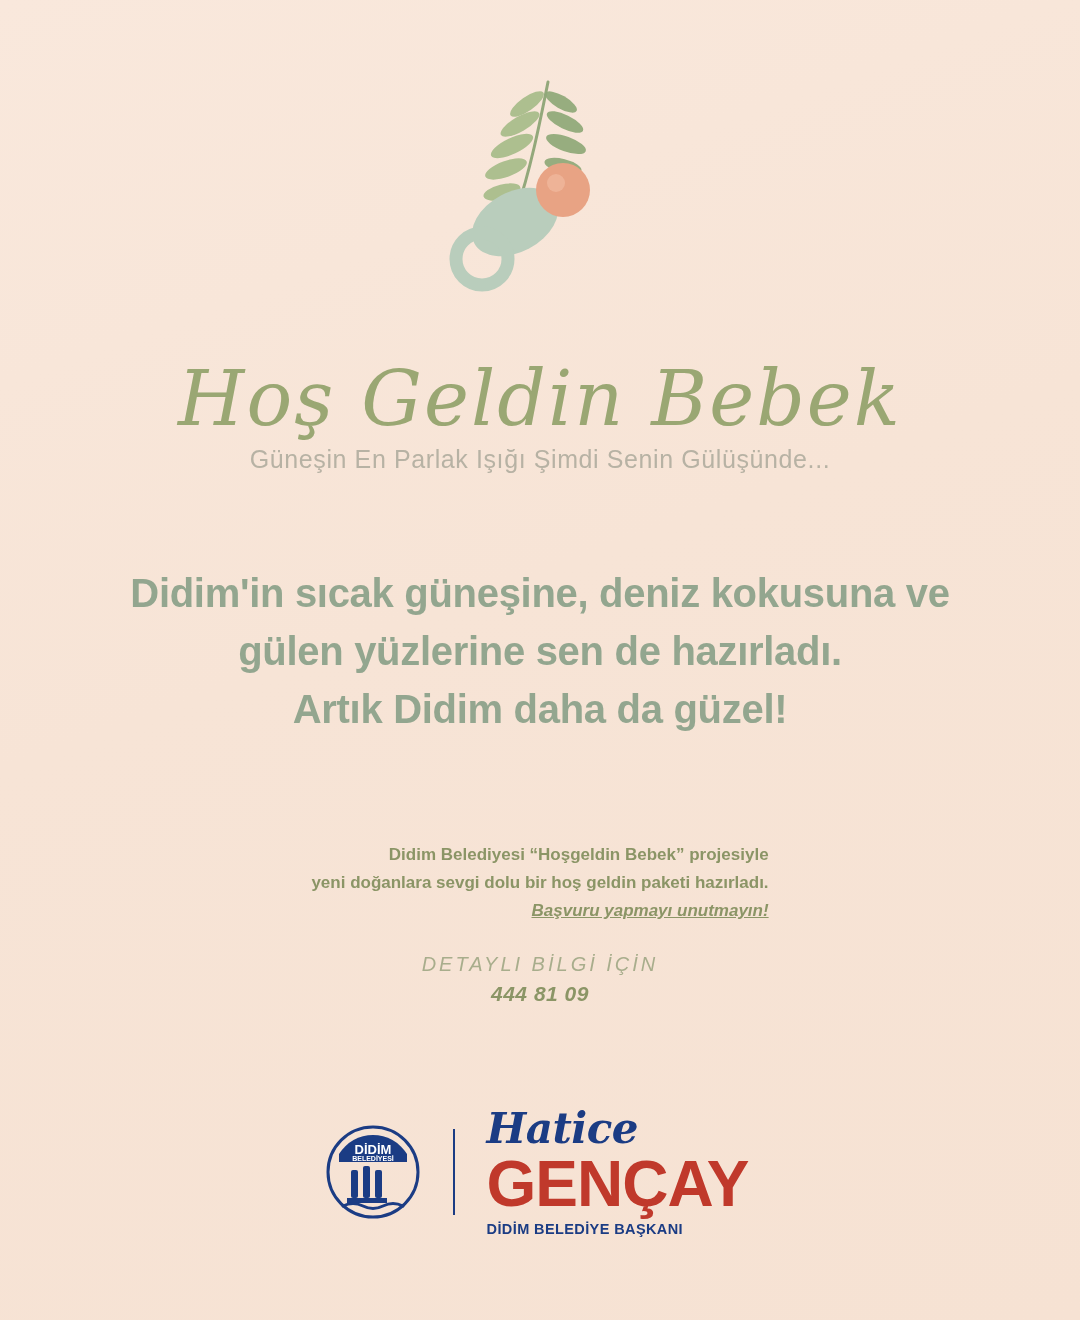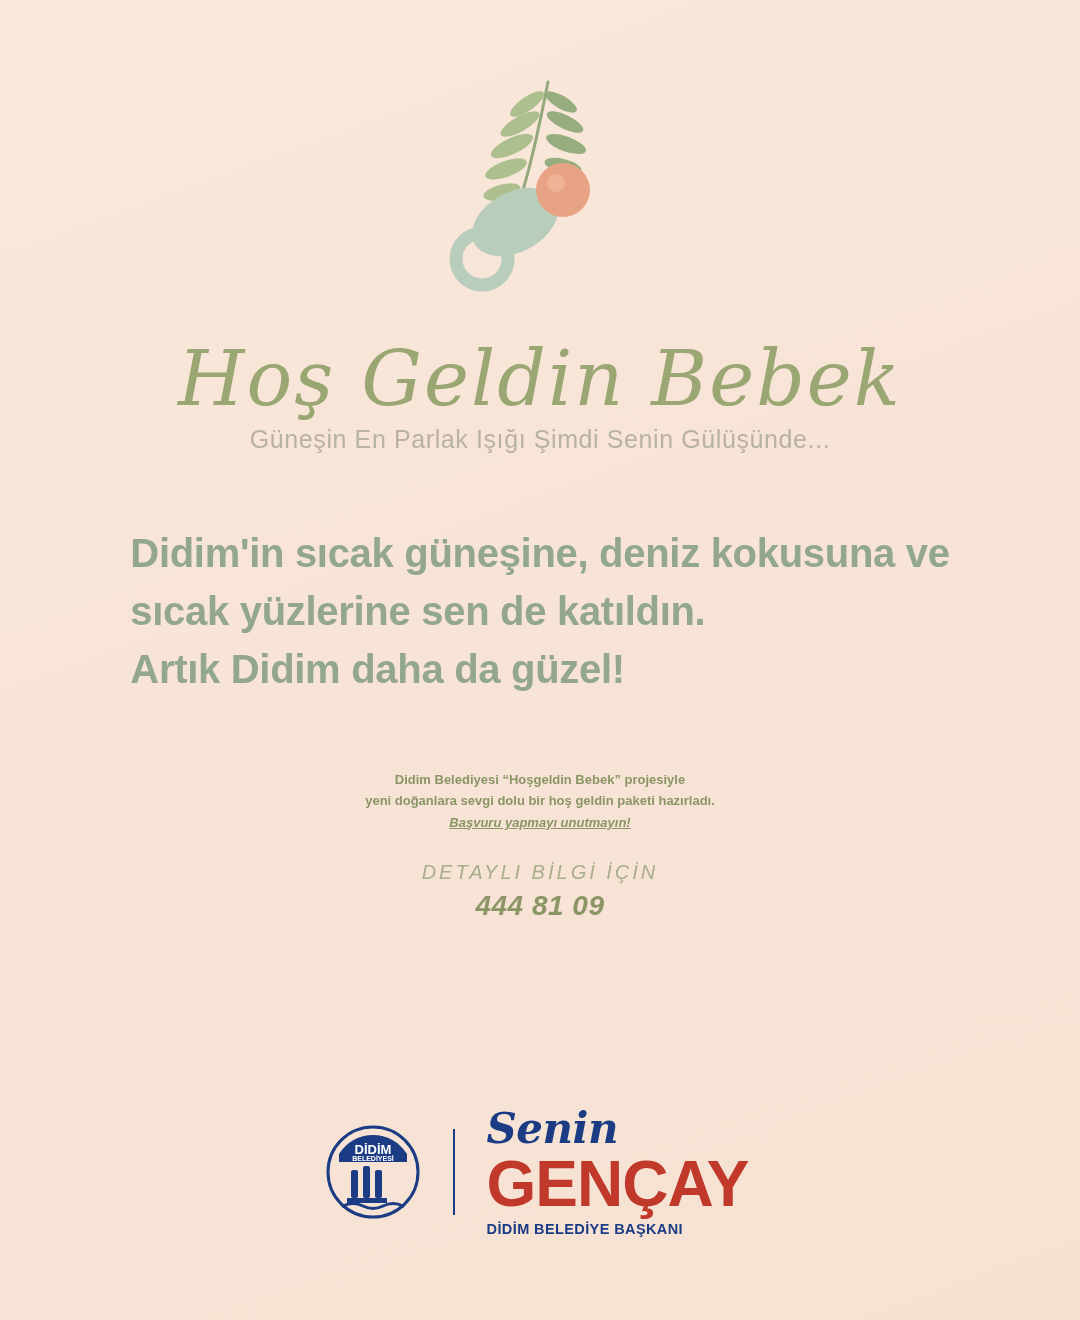--- a/index.html
+++ b/index.html
@@ -33,21 +33,21 @@
     position: relative;
   }
   .illustration svg {
     display: block;
     width: 100%;
     height: 100%;
   }
 
   
   .title-block {
-    margin-top: 47px;
+    margin-top: 67px;
     text-align: center;
     width: 100%;
   }
   .script-title {
     font-family: "DejaVu Serif", serif;
     font-style: italic;
     font-size: 76px;
     line-height: 1.05;
     color: #9aa773;
     letter-spacing: 2px;
@@ -57,39 +57,39 @@
     margin-top: 6px;
     font-family: "Liberation Sans", sans-serif;
     font-size: 25px;
     color: #b7b2a4;
     letter-spacing: 0.6px;
     font-weight: 400;
   }
 
   
   .headline {
-    margin-top: 70px;
-    text-align: left;
+    margin-top: 90px;
+    text-align: center;
     color: #93a68f;
     font-size: 40px;
     line-height: 1.45;
     font-weight: bold;
     letter-spacing: -0.3px;
     max-width: 900px;
   }
   .headline div {
     white-space: nowrap;
   }
 
   
   .body-copy {
-    margin-top: 71px;
-    text-align: center;
+    margin-top: 103px;
+    text-align: right;
     color: #8b9566;
-    font-size: 13px;
+    font-size: 17px;
     line-height: 1.65;
     font-weight: bold;
   }
   .body-copy .underline {
     text-decoration: underline;
     font-style: italic;
   }
 
   .contact {
     margin-top: 28px;
@@ -104,21 +104,21 @@
     font-weight: 400;
   }
   .contact .office {
     margin-top: 5px;
     font-size: 21px;
     font-weight: bold;
     color: #8b9566;
   }
   .contact .phone {
     margin-top: 6px;
-    font-size: 28px;
+    font-size: 21px;
     font-weight: bold;
     color: #8b9566;
     letter-spacing: 0.5px;
   }
 
   
   .footer {
     position: absolute;
     left: 0;
     right: 7px;
@@ -206,21 +206,21 @@
     </svg>
   </div>
 
   <div class="title-block">
     <div class="script-title">Hoş Geldin Bebek</div>
     <div class="script-sub">Güneşin En Parlak Işığı Şimdi Senin Gülüşünde...</div>
   </div>
 
   <div class="headline">
     <div>Didim'in sıcak güneşine, deniz kokusuna ve</div>
-    <div>sıcak yüzlerine sen de katıldın.</div>
+    <div>gülen yüzlerine sen de hazırladı.</div>
     <div>Artık Didim daha da güzel!</div>
   </div>
 
   <div class="body-copy">
     <div>Didim Belediyesi “Hoşgeldin Bebek” projesiyle</div>
     <div>yeni doğanlara sevgi dolu bir hoş geldin paketi hazırladı.</div>
     <div class="underline">Başvuru yapmayı unutmayın!</div>
   </div>
 
   <div class="contact">
@@ -242,20 +242,20 @@
           <rect x="50" y="46" width="7" height="28" rx="2"></rect>
           <rect x="22" y="74" width="40" height="5"></rect>
         </g>
         <path d="M18 82 q10 -5 20 0 t20 0 t20 0" fill="none" stroke="#1b3c84" stroke-width="3" stroke-linecap="round"></path>
       </svg>
     </div>
 
     <div class="divider"></div>
 
     <div class="mayor">
-      <div class="first">Senin</div>
+      <div class="first">Hatice</div>
       <div class="last">GENÇAY</div>
       <div class="role">DİDİM BELEDİYE BAŞKANI</div>
     </div>
 
   </div>
 
 </div>
 
 </body></html>

